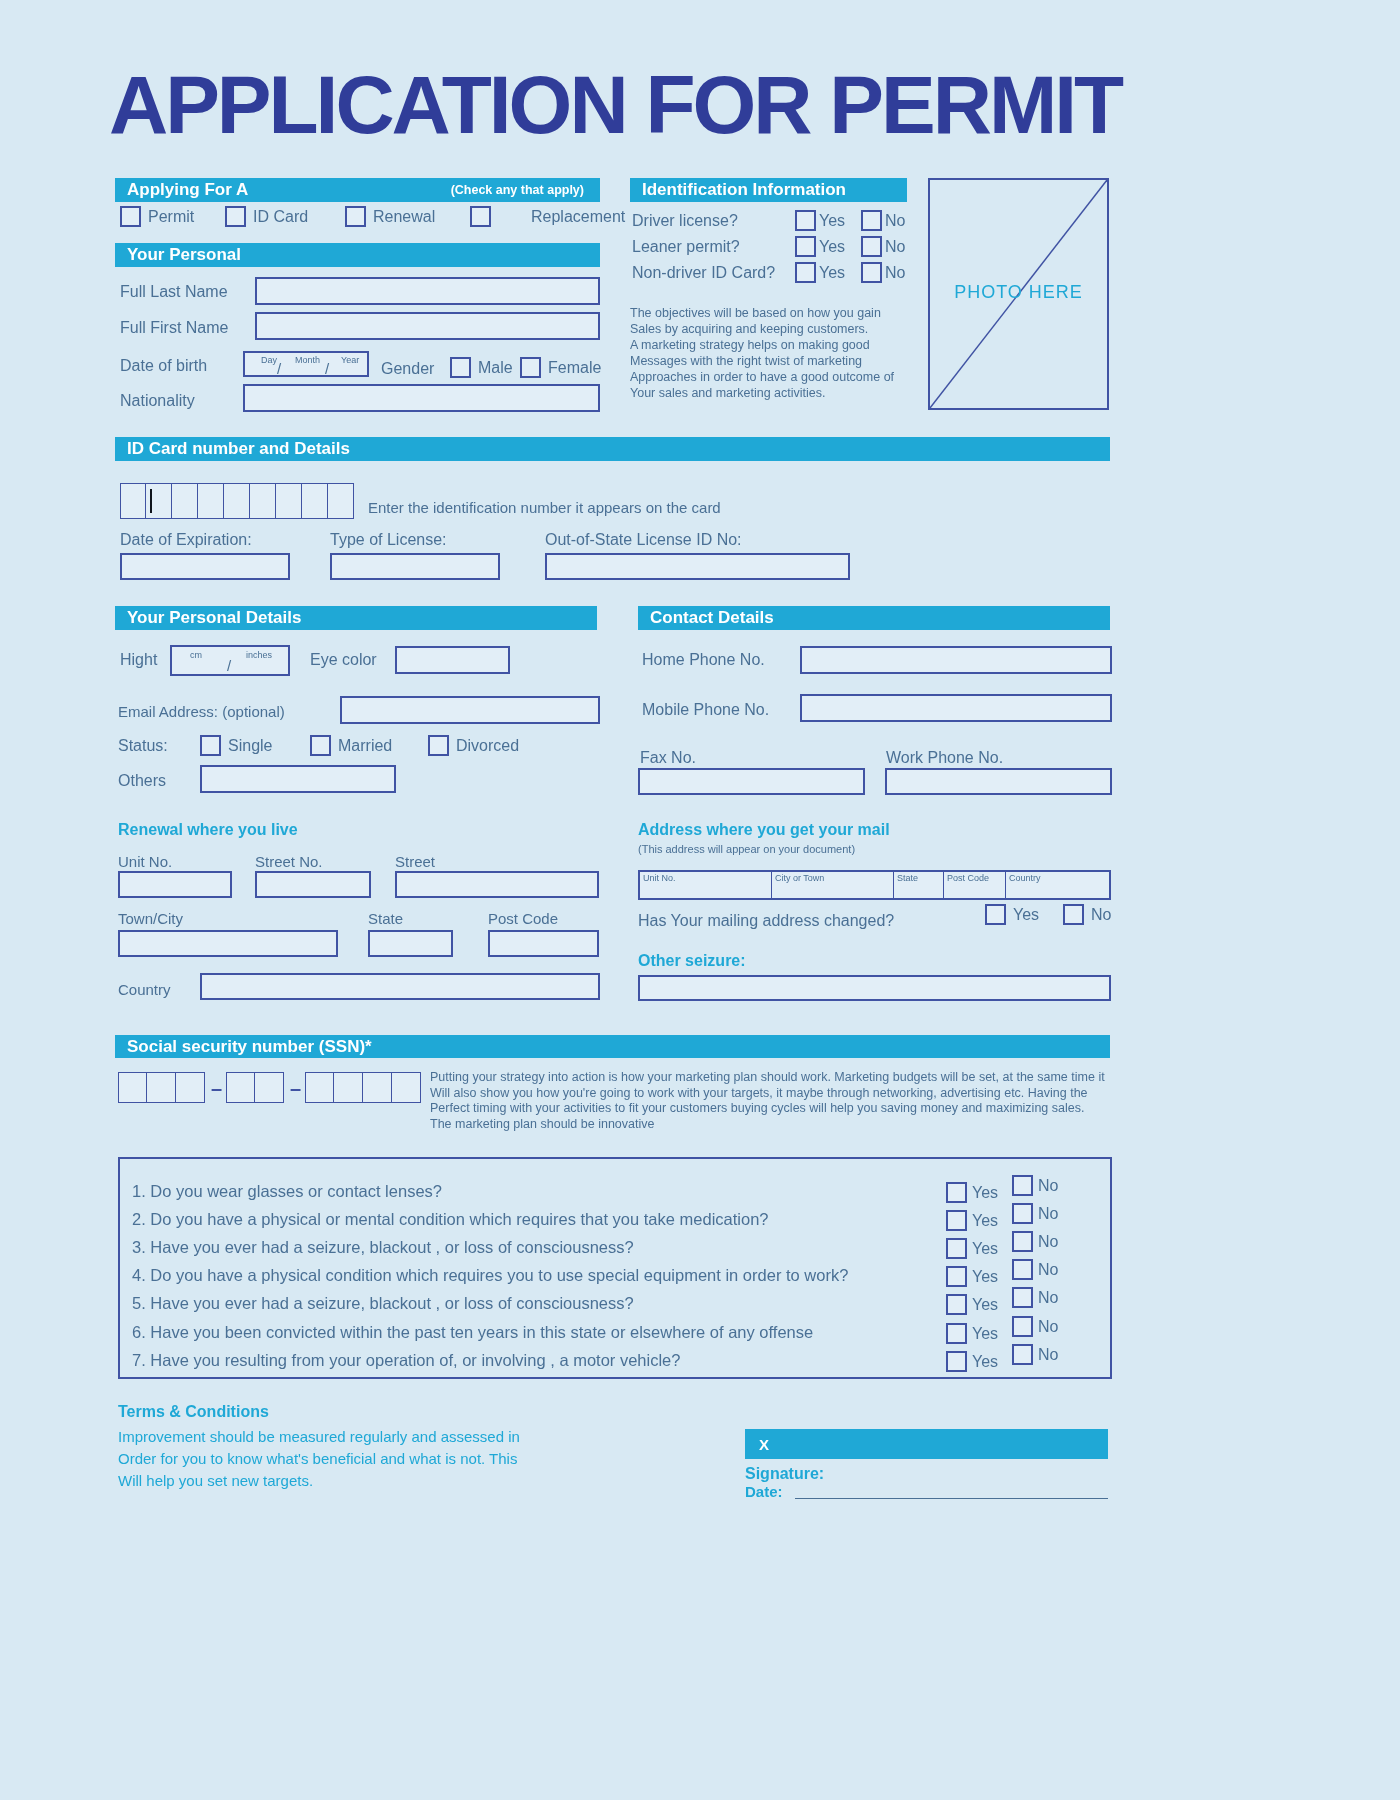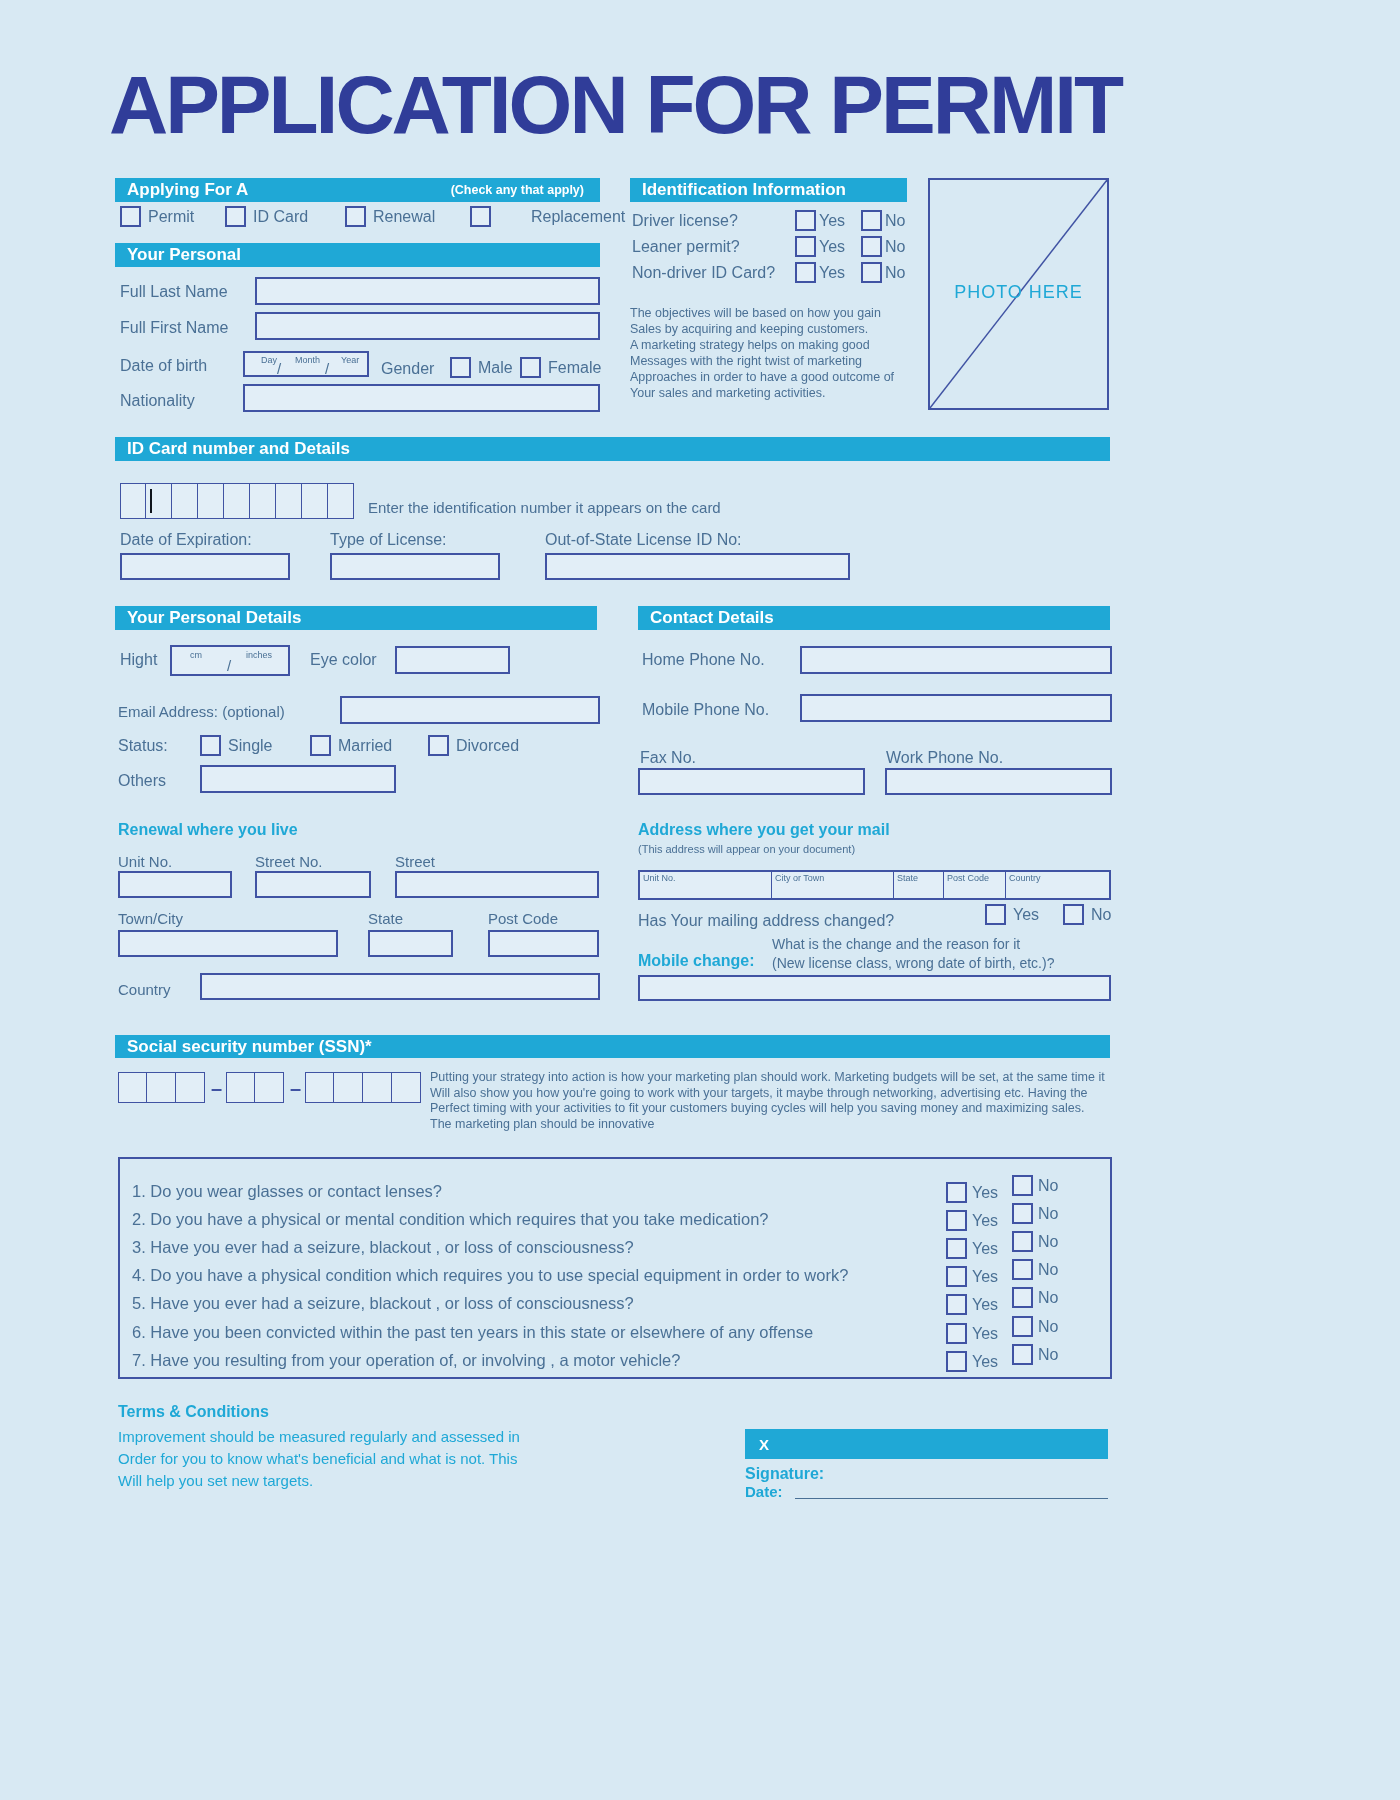--- a/index.html
+++ b/index.html
@@ -272,23 +272,21 @@
   <span class="lbl" style="left:638px;top:912px;">Has Your mailing address changed?</span>
   <div class="cbrow" style="left:985px;top:904px;">
     <span class="cb"></span>
     <span>Yes</span>
   </div>
   <div class="cbrow" style="left:1063px;top:904px;">
     <span class="cb"></span>
     <span>No</span>
   </div>
 
-  <div class="para" style="left:772px;top:935px;font-size:14px;line-height:19px;">What is the change and the reason for it
-(New license class, wrong date of birth, etc.)?</div>
-  <span class="cyan-h" style="left:638px;top:952px;">Mobile change:</span>
+  <span class="cyan-h" style="left:638px;top:952px;">Other seizure:</span>
   <input class="inp" style="left: 638px; top: 975px; width: 473px; height: 26px;">
 
   <div class="bar" style="left:115px;top:1035px;width:995px;height:23px;">
     <span>Social security number (SSN)*</span>
   </div>
   <div class="cells ssn" style="left:118px;top:1072px;">
     <span class="cell"></span>
     <span class="cell"></span>
     <span class="cell"></span>
   </div>

